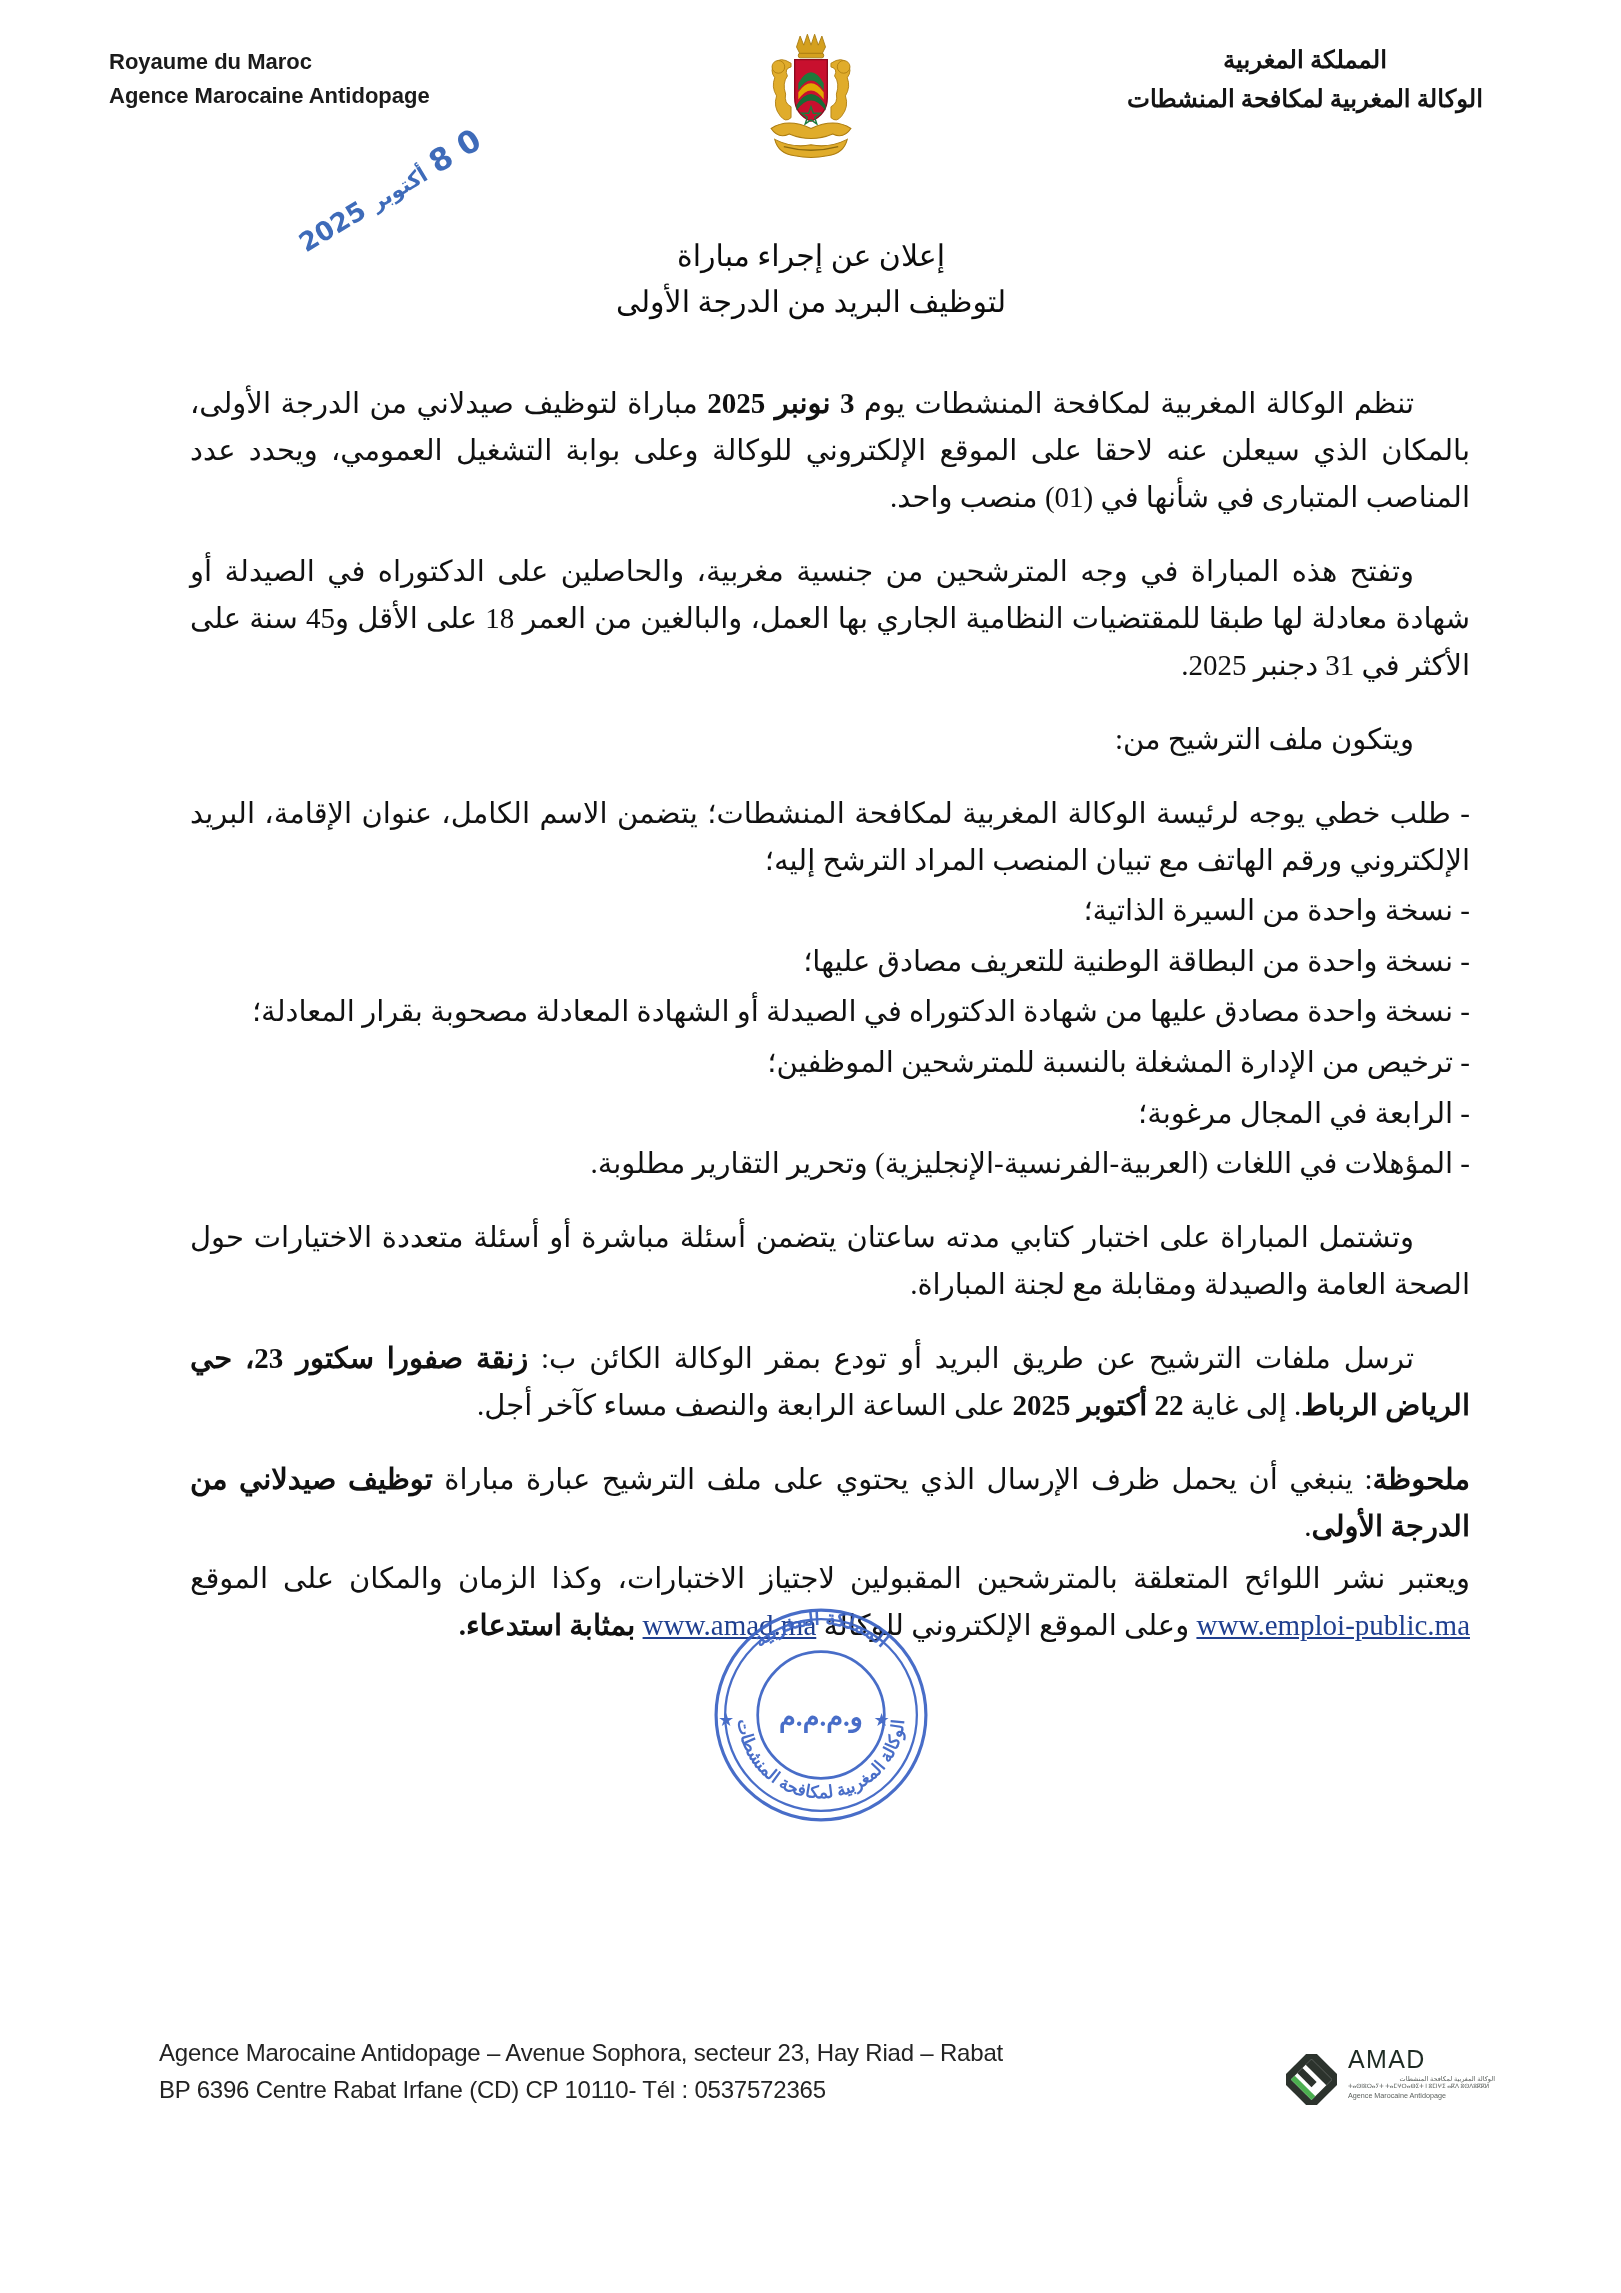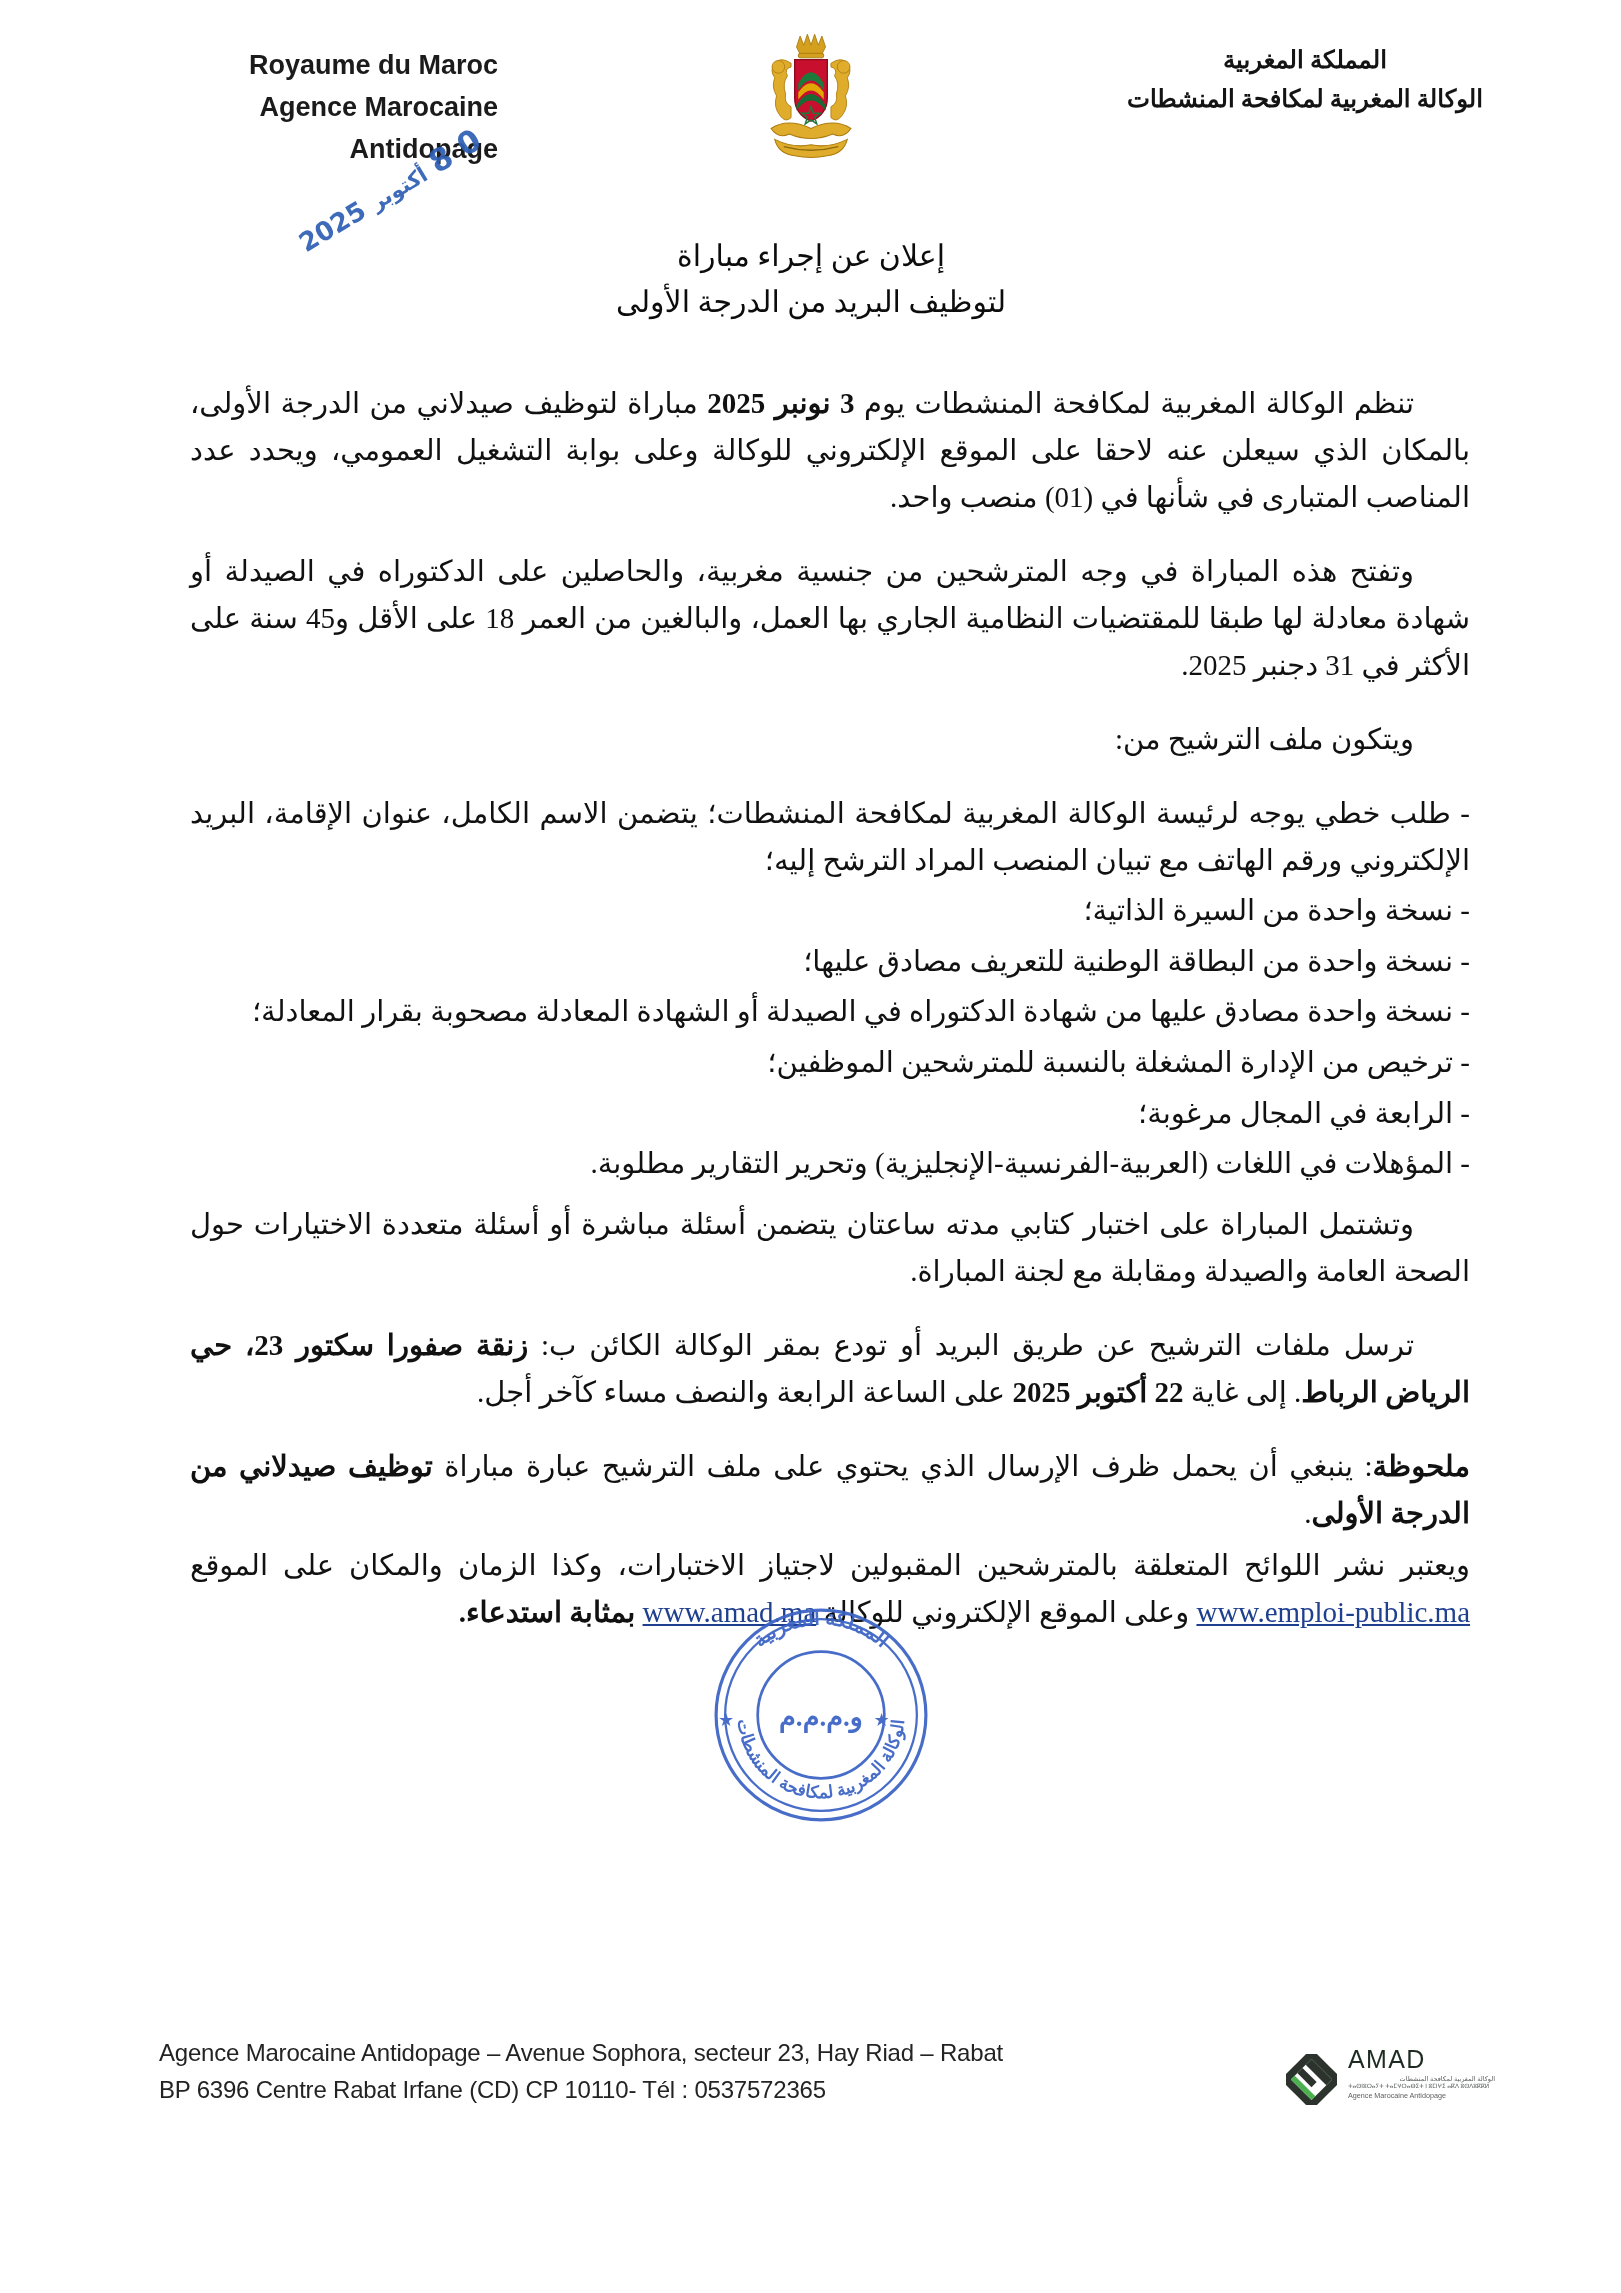--- a/index.html
+++ b/index.html
@@ -19,25 +19,25 @@
   
   .header {
     position: absolute;
     top: 20px; left: 0; right: 0;
     height: 136px;
   }
   .hdr-fr {
     position: absolute;
     left: 109px; top: 25px;
     width: 389px;
-    text-align: right;
+    text-align: left;
     direction: ltr;
     font-family: "Liberation Sans", sans-serif;
     font-weight: 700;
-    font-size: 27px;
+    font-size: 22px;
     line-height: 1.55;
     color: #1b1b1b;
   }
   .hdr-ar {
     position: absolute;
     right: 118px; top: 20px;
     width: 398px;
     text-align: center;
     direction: rtl;
     font-family: "Liberation Serif", serif;
@@ -92,21 +92,21 @@
     width: 1280px;
     direction: rtl;
     text-align: justify;
     font-size: 29px;
     line-height: 1.62;
     color: #111111;
   }
   .body p { margin: 0 0 27px 0; }
   .body p.indent { text-indent: 56px; }
   .body p.tight { margin-bottom: 5.4px; margin-top: 15px; }
-  .bullets { margin: 0 0 14px 0; }
+  .bullets { margin: 0 0 27px 0; }
   .bullets p { margin: 0 0 3.6px 0; text-indent: 0; }
   b, .b { font-weight: 700; }
   .lead-in { margin-bottom: 9px; }
 
   a.link {
     color: #1f3f8f;
     text-decoration: underline;
     direction: ltr;
     unicode-bidi: embed;
     display: inline-block;

